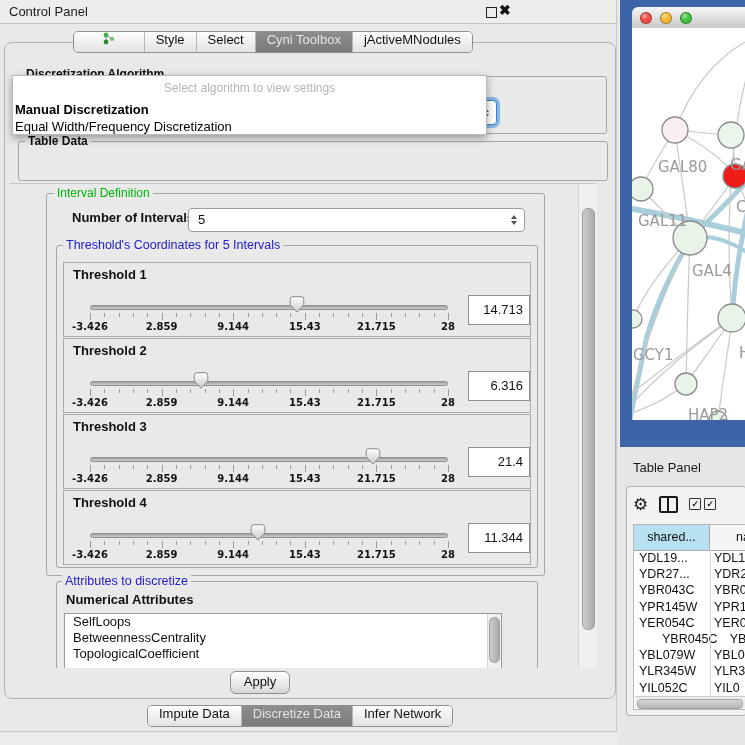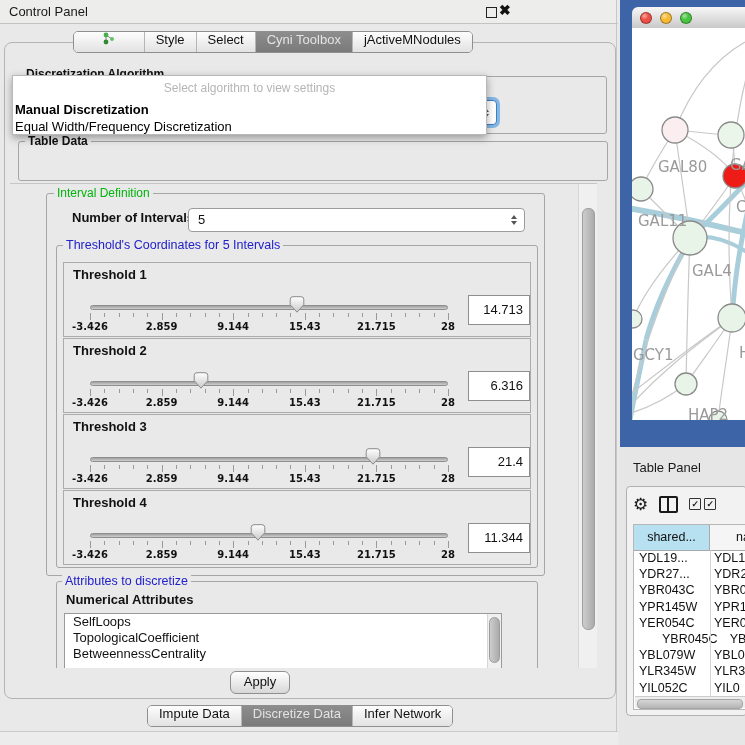--- a/index.html
+++ b/index.html
@@ -372,22 +372,22 @@
           <div class="valbox">11.344</div>
         </div>
       </div>
 
   <div class="group" style="left:46px;top:397px;width:480px;height:120px;"></div>
   <span class="gtitle g-blue abs" style="left:52px;top:390px;font-size:12.5px;">Attributes to discretize</span>
   <span class="abs" style="left:56px;top:408px;font-size:13px;font-weight:bold;">Numerical Attributes</span>
   <div id="attr-list">
     <div id="attr-items">
           <div class="litem">SelfLoops</div>
+          <div class="litem">BetweennessCentrality</div>
           <div class="litem">TopologicalCoefficient</div>
-          <div class="litem">BetweennessCentrality</div>
         </div>
     <div class="vsb-track" style="right:0;top:0;width:13px;height:96px;">
       <div class="vsb-thumb" style="left:1px;top:3px;width:9px;height:44px;"></div>
     </div>
   </div>
 
   <div class="vsb-track" style="left:568px;top:0;width:19px;height:484px;">
     <div class="vsb-thumb" style="left:3px;top:24px;width:11px;height:420px;"></div>
   </div>
 </div>

